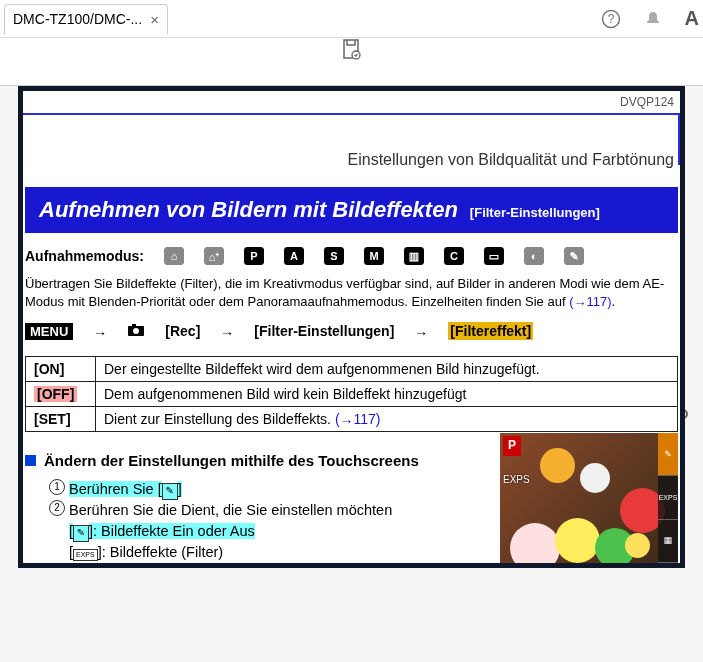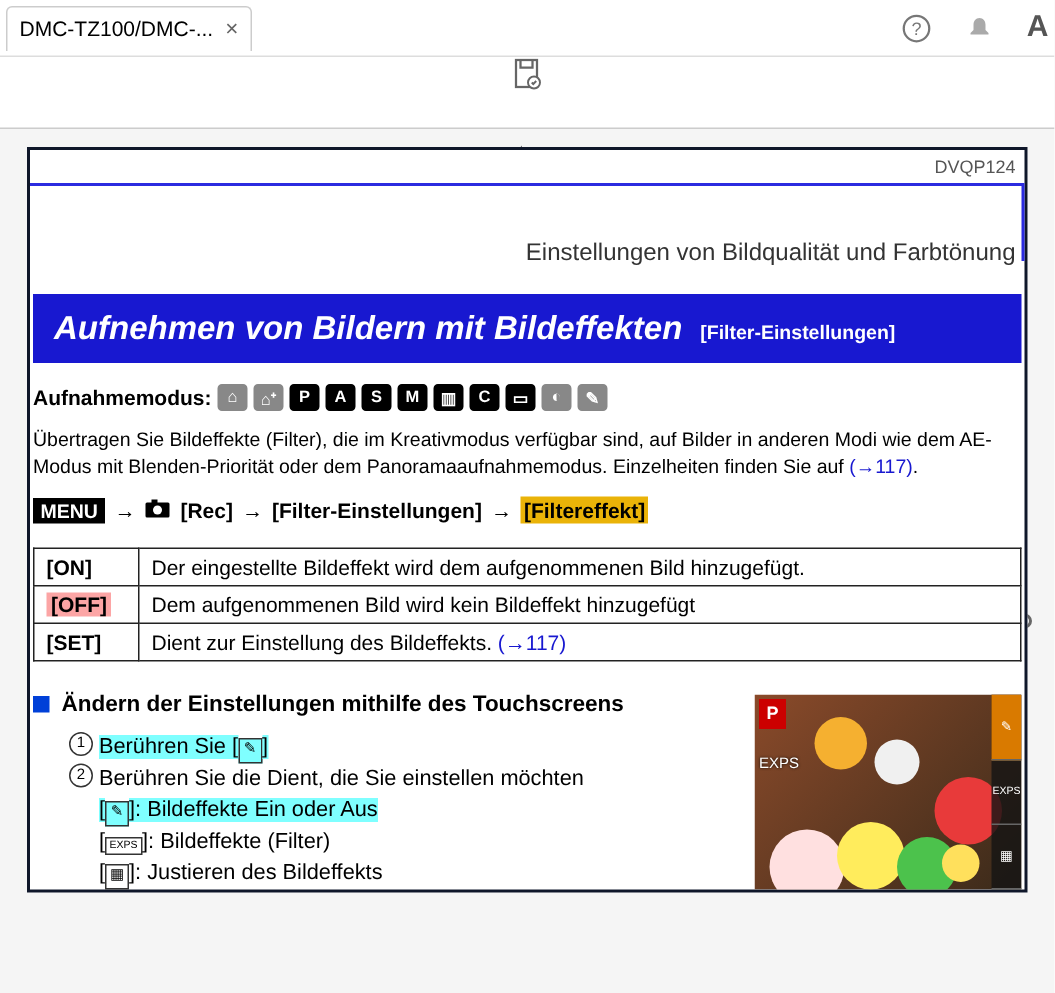--- a/index.html
+++ b/index.html
@@ -10,35 +10,35 @@
 .tab-right { margin-left: auto; display: flex; align-items: center; gap: 22px; color: #666; font-size: 18px; }
 .toolbar { background: #fff; height: 48px; display: flex; align-items: center; padding: 0 12px; gap: 16px; color: #555; border-bottom: 1px solid #ccc; flex-direction: column; }
 .toolbar .spacer { width: 12px; }
 .toolbar .pagebox { display: flex; align-items: center; gap: 8px; }
 .toolbar .pagebox input { width: 50px; height: 26px; text-align: right; border: 1px solid #ccc; padding: 0 6px; }
 .toolbar .sep { width: 1px; height: 26px; background: #ccc; }
 .toolbar .zoom { display: flex; align-items: center; gap: 6px; }
 .toolbar .right { margin-left: auto; display: flex; align-items: center; gap: 18px; }
 .icon { display: inline-flex; align-items: center; justify-content: center; }
 .page-area { padding: 0 18px 0 18px; }
-.page { background: #fff; border: 2px solid #0f172a; padding: 0; position: relative; margin-top: 12px; }
+.page { background: #fff; border: 5px solid #0f172a; padding: 0; position: relative; margin-top: 0; }
 .runhead { display: flex; justify-content: flex-end; padding: 4px 6px; gap: 10px; font-size: 12px; color: #555; }
 .breadcrumb-wrap { border-top: 2px solid #2b2be0; border-bottom: 0; padding: 36px 6px 4px 0; text-align: right; font-size: 16px; color: #333; position: relative; }
 .breadcrumb-wrap::before { content: ""; position: absolute; right: 0; top: 0; bottom: 8px; width: 2px; background: #2b2be0; }
 .blue-header { background: #1818d0; color: #fff; padding: 10px 14px; margin: 14px 0 10px 0; display: flex; align-items: baseline; gap: 12px; }
 .blue-header h1 { font-size: 22px; font-weight: bold; font-style: italic; }
 .blue-header .sub { font-size: 13px; font-weight: bold; }
-.modes-row { display: flex; align-items: center; gap: 4px; padding: 4px 0; }
+.modes-row { display: flex; align-items: center; gap: 20px; padding: 4px 0; }
 .modes-row b { font-weight: bold; }
 .mode-icon { display: inline-flex; width: 20px; height: 18px; border: 1.5px solid #000; border-radius: 3px; align-items: center; justify-content: center; font-size: 11px; font-weight: bold; }
 .mode-icon.inv { background: #000; color: #fff; }
 .mode-icon.grey { background: #888; color: #fff; border-color: #888; }
 .body-text { padding: 6px 0; line-height: 1.35; font-size: 13px; }
 .link { color: #1818d0; }
-.menupath { display: flex; align-items: center; gap: 6px; padding: 6px 0 10px 0; flex-wrap: wrap; font-weight: bold; }
+.menupath { display: flex; align-items: center; gap: 20px; padding: 6px 0 10px 0; flex-wrap: wrap; font-weight: bold; }
 .menubox { background: #000; color: #fff; padding: 1px 5px; font-size: 13px; }
 .hl { background: #eab308; padding: 1px 2px; }
 .tbl { width: 100%; border-collapse: collapse; margin: 6px 0 20px 0; border-radius: 13px; }
 .tbl td { border: 1px solid #222; padding: 4px 8px; font-size: 14px; }
 .tbl td:first-child { width: 70px; font-weight: bold; }
 .tbl .hl2 { background: #fca5a5; display: inline-block; padding: 0 3px; }
 .section-h { display: flex; align-items: center; gap: 8px; font-weight: bold; font-size: 15px; margin: 18px 0 10px 0; }
 .sq { width: 11px; height: 11px; background: #0040d8; }
 .steps { padding: 0 0 0 24px; font-size: 14.5px; line-height: 1.45; }
 .steps .row { display: flex; gap: 4px; align-items: flex-start; }
@@ -215,23 +215,20 @@
       <div class="row">
         <span class="circ">2</span>
         <span>Berühren Sie die Dient, die Sie einstellen möchten</span>
       </div>
       <div class="row" style="padding-left:20px">
         <span><span class="cy">[</span><span class="sqicon cy">✎</span><span class="cy">]: Bildeffekte Ein oder Aus</span></span>
       </div>
       <div class="row" style="padding-left:20px">
         <span>[<span class="sqicon" style="font-size:7px">EXPS</span><span>]: Bildeffekte (Filter)</span></span>
       </div>
-      <div class="row" style="padding-left:20px">
-        <span>[<span class="sqicon">▦</span><span>]: Justieren des Bildeffekts</span></span>
-      </div>
 
       <div class="thumb">
         <div class="thumb-img">
           <div style="position:absolute;inset:0;background:linear-gradient(135deg,#8a4a2a,#3a2a1a)"></div>
           <div class="ball" style="width:50px;height:50px;background:#ffe0e0;left:10px;bottom:-10px"></div>
           <div class="ball" style="width:45px;height:45px;background:#ffec5c;left:55px;bottom:0px"></div>
           <div class="ball" style="width:40px;height:40px;background:#4cc24c;left:95px;bottom:-5px"></div>
           <div class="ball" style="width:45px;height:45px;background:#e83a3a;left:120px;bottom:30px"></div>
           <div class="ball" style="width:35px;height:35px;background:#f5b030;left:40px;top:15px"></div>
           <div class="ball" style="width:30px;height:30px;background:#f0f0f0;left:80px;top:30px"></div>

